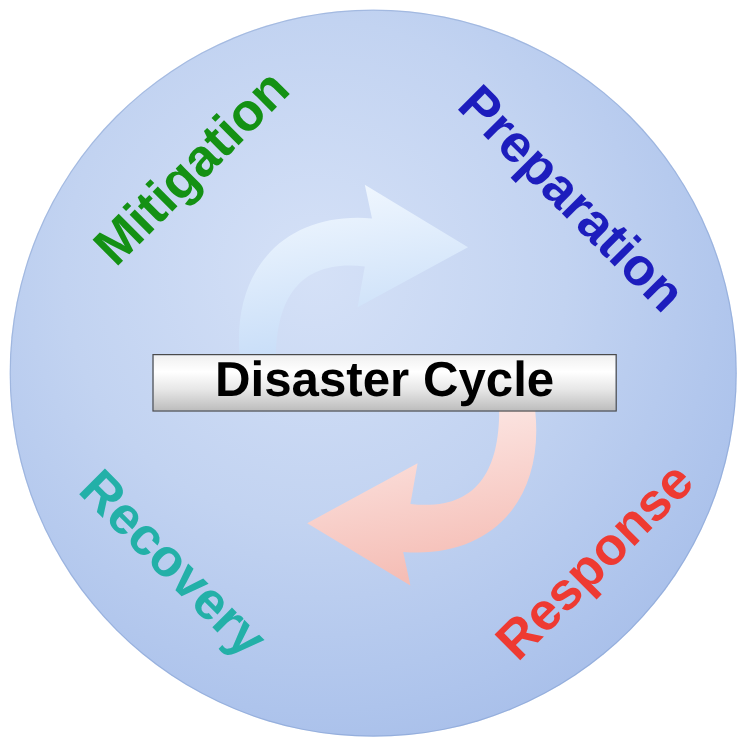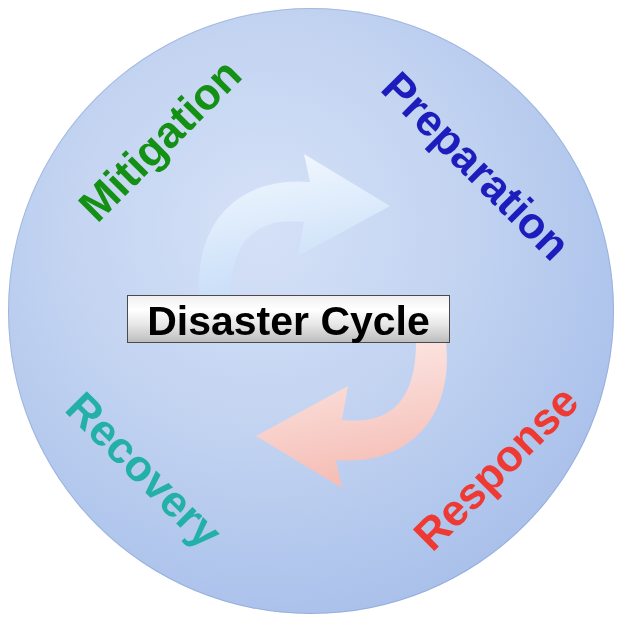--- a/index.html
+++ b/index.html
@@ -40,28 +40,28 @@
     position: absolute;
     left: 0;
     top: 0;
     width: 346px;
     height: 346px;
   }
   .title-bar {
     position: absolute;
     left: 119px;
     top: 287px;
-    width: 323px;
+    width: 387px;
     height: 48px;
     box-sizing: border-box;
     border: 1px solid #4a4a4a;
     background: linear-gradient(180deg,
       #f0f0f0 0%, #ffffff 30%, #e7e7e7 62%, #bdbdbd 100%);
     display: flex;
-    align-items: flex-end;
+    align-items: flex-start;
     justify-content: center;
   }
   .title-text {
     font-size: 41px;
     font-weight: 700;
     color: #000000;
     line-height: 1;
     white-space: nowrap;
   }
   .phase {

